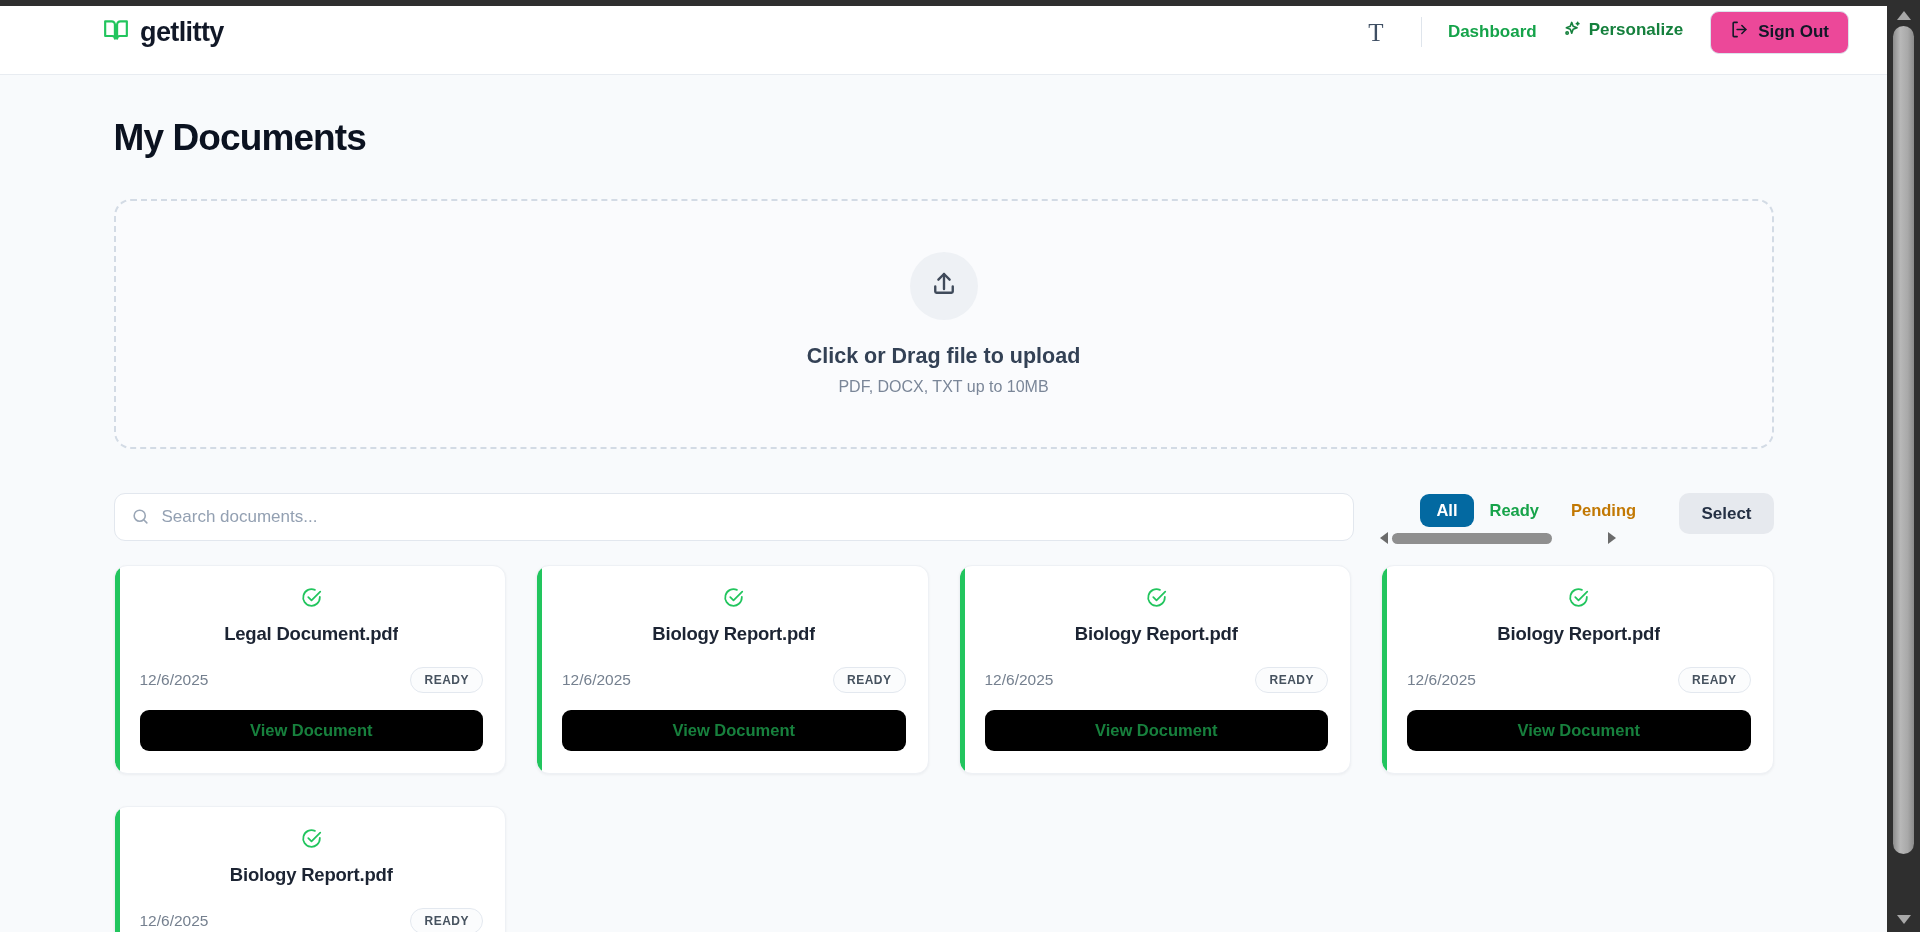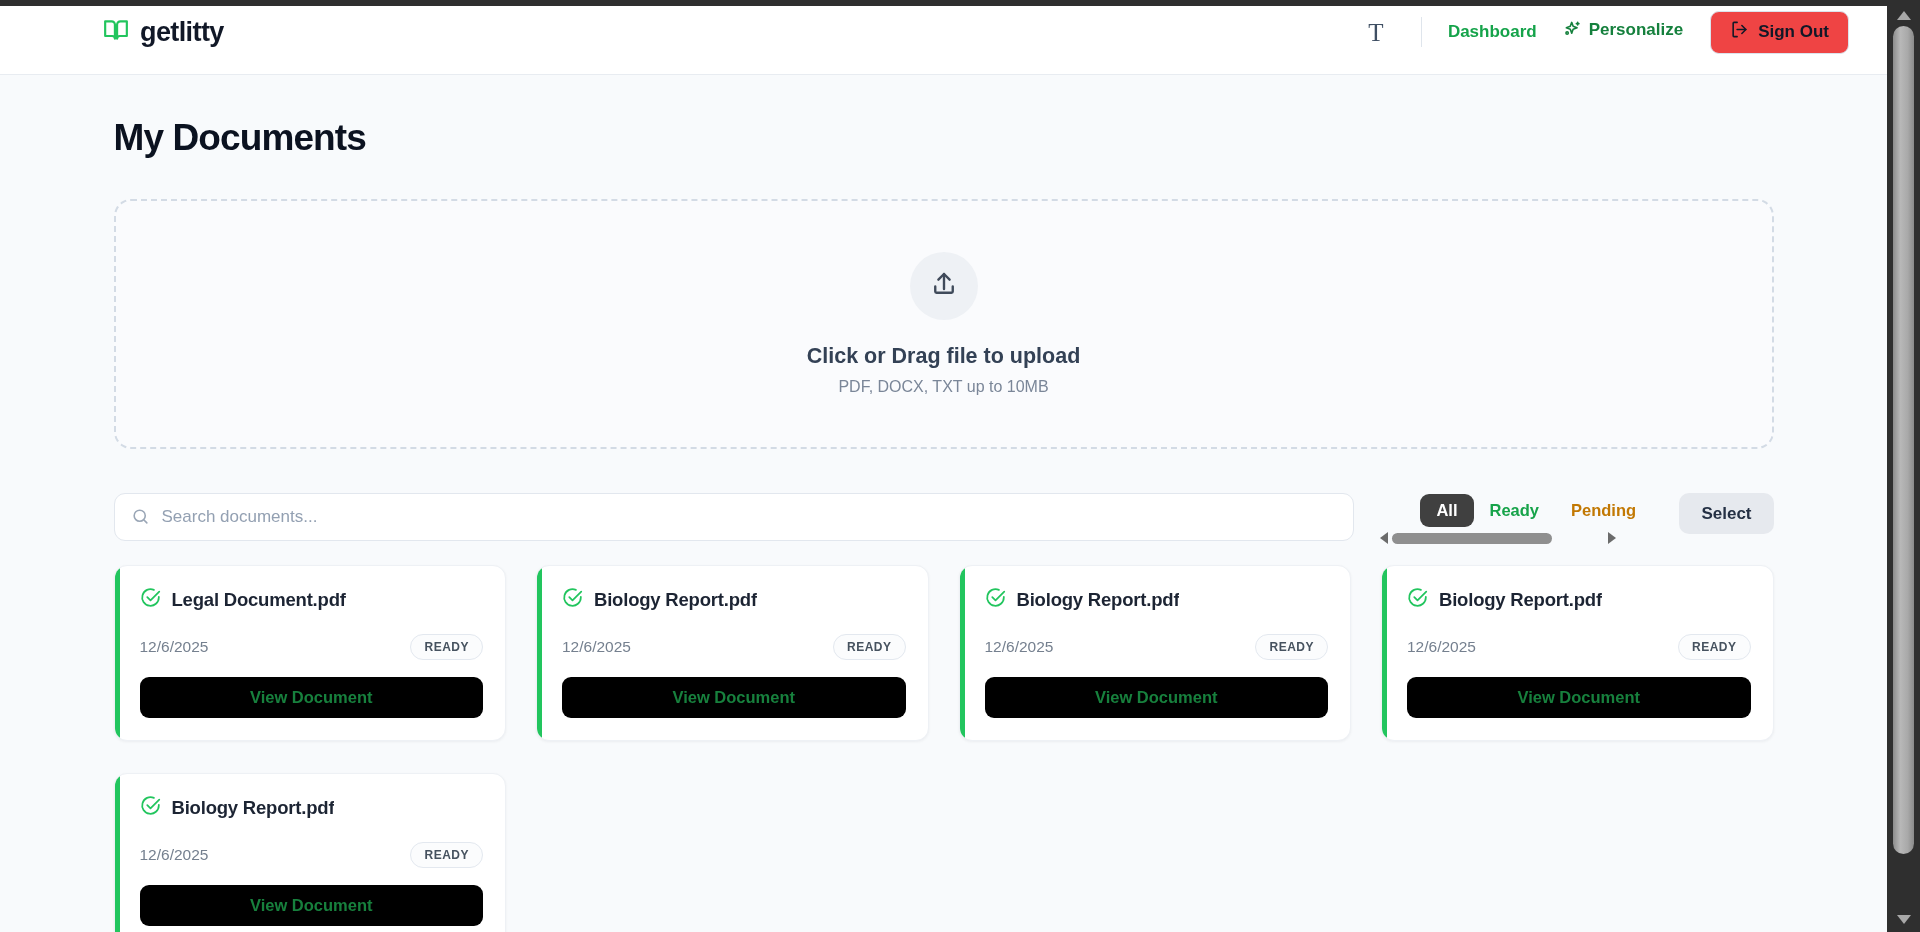--- a/index.html
+++ b/index.html
@@ -126,21 +126,21 @@
   .nav-link.personalize { color: #15803d; margin-left: 26px; }
   .sign-out-btn {
     margin-left: 27px;
     display: flex;
     align-items: center;
     gap: 9px;
     height: 43px;
     padding: 0 19px;
     border: 1px solid #dbe3ec;
     border-radius: 9px;
-    background: #ef4444;
+    background: #ec4899;
     color: #111827;
     font-size: 17px;
     font-weight: 600;
     cursor: pointer;
     white-space: nowrap;
   }
 
   
   .page {
     padding: 0 0 0 0;
@@ -244,21 +244,21 @@
     border: none;
     background: transparent;
     font-family: "Liberation Sans", sans-serif;
     font-size: 16.5px;
     font-weight: 600;
     cursor: pointer;
     white-space: nowrap;
     display: flex;
     align-items: center;
   }
-  .chip.active { background: #404040; color: #ffffff; margin-left: 40px; }
+  .chip.active { background: #0369a1; color: #ffffff; margin-left: 40px; }
   .chip.ready { color: #17a34a; }
   .chip.pending { color: #c27803; }
   .chip.needs { color: #d02a36; padding-right: 0; }
 
   .filters-scrollbar {
     position: absolute;
     left: 0; top: 38px;
     width: 236px;
     height: 14px;
     display: flex;
@@ -325,20 +325,21 @@
     content: "";
     position: absolute;
     left: 0; top: 0; bottom: 0;
     width: 5px;
     background: #22c55e;
   }
   .doc-head {
     display: flex;
     align-items: center;
     gap: 11px;
+    flex-direction: column;
   }
   .doc-name {
     font-size: 18.5px;
     font-weight: 700;
     color: #1c2433;
     letter-spacing: -0.2px;
     overflow: hidden;
     text-overflow: ellipsis;
     white-space: nowrap;
   }

